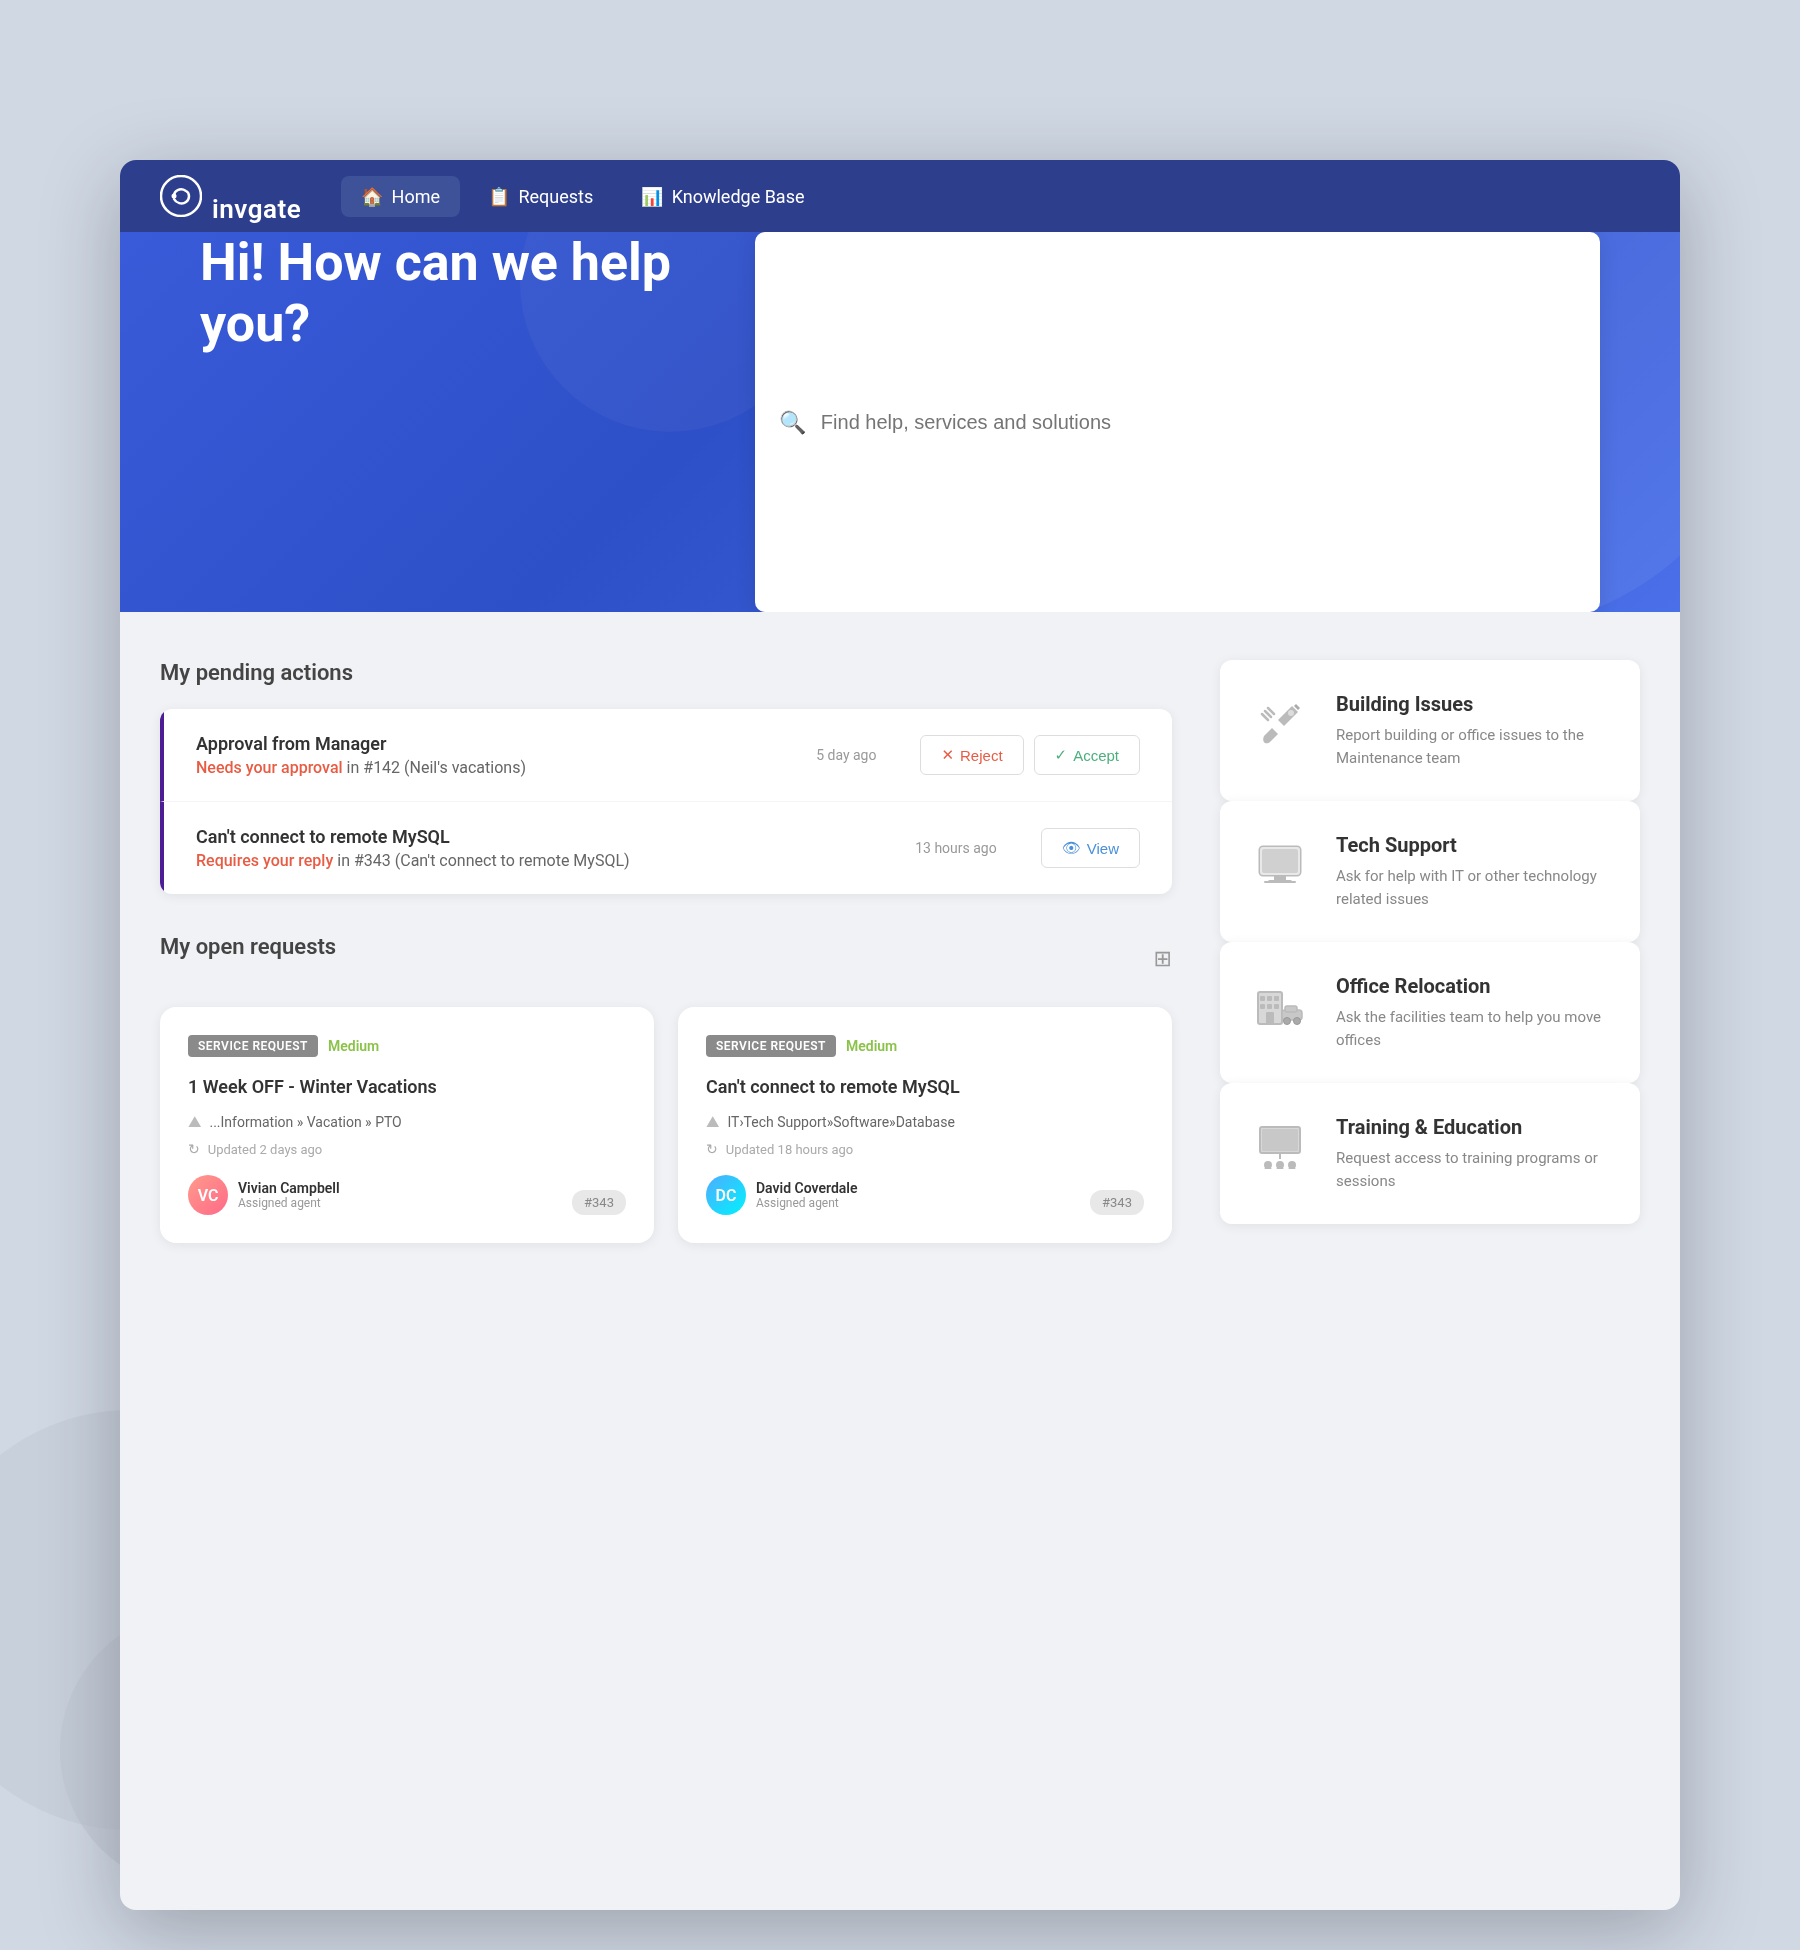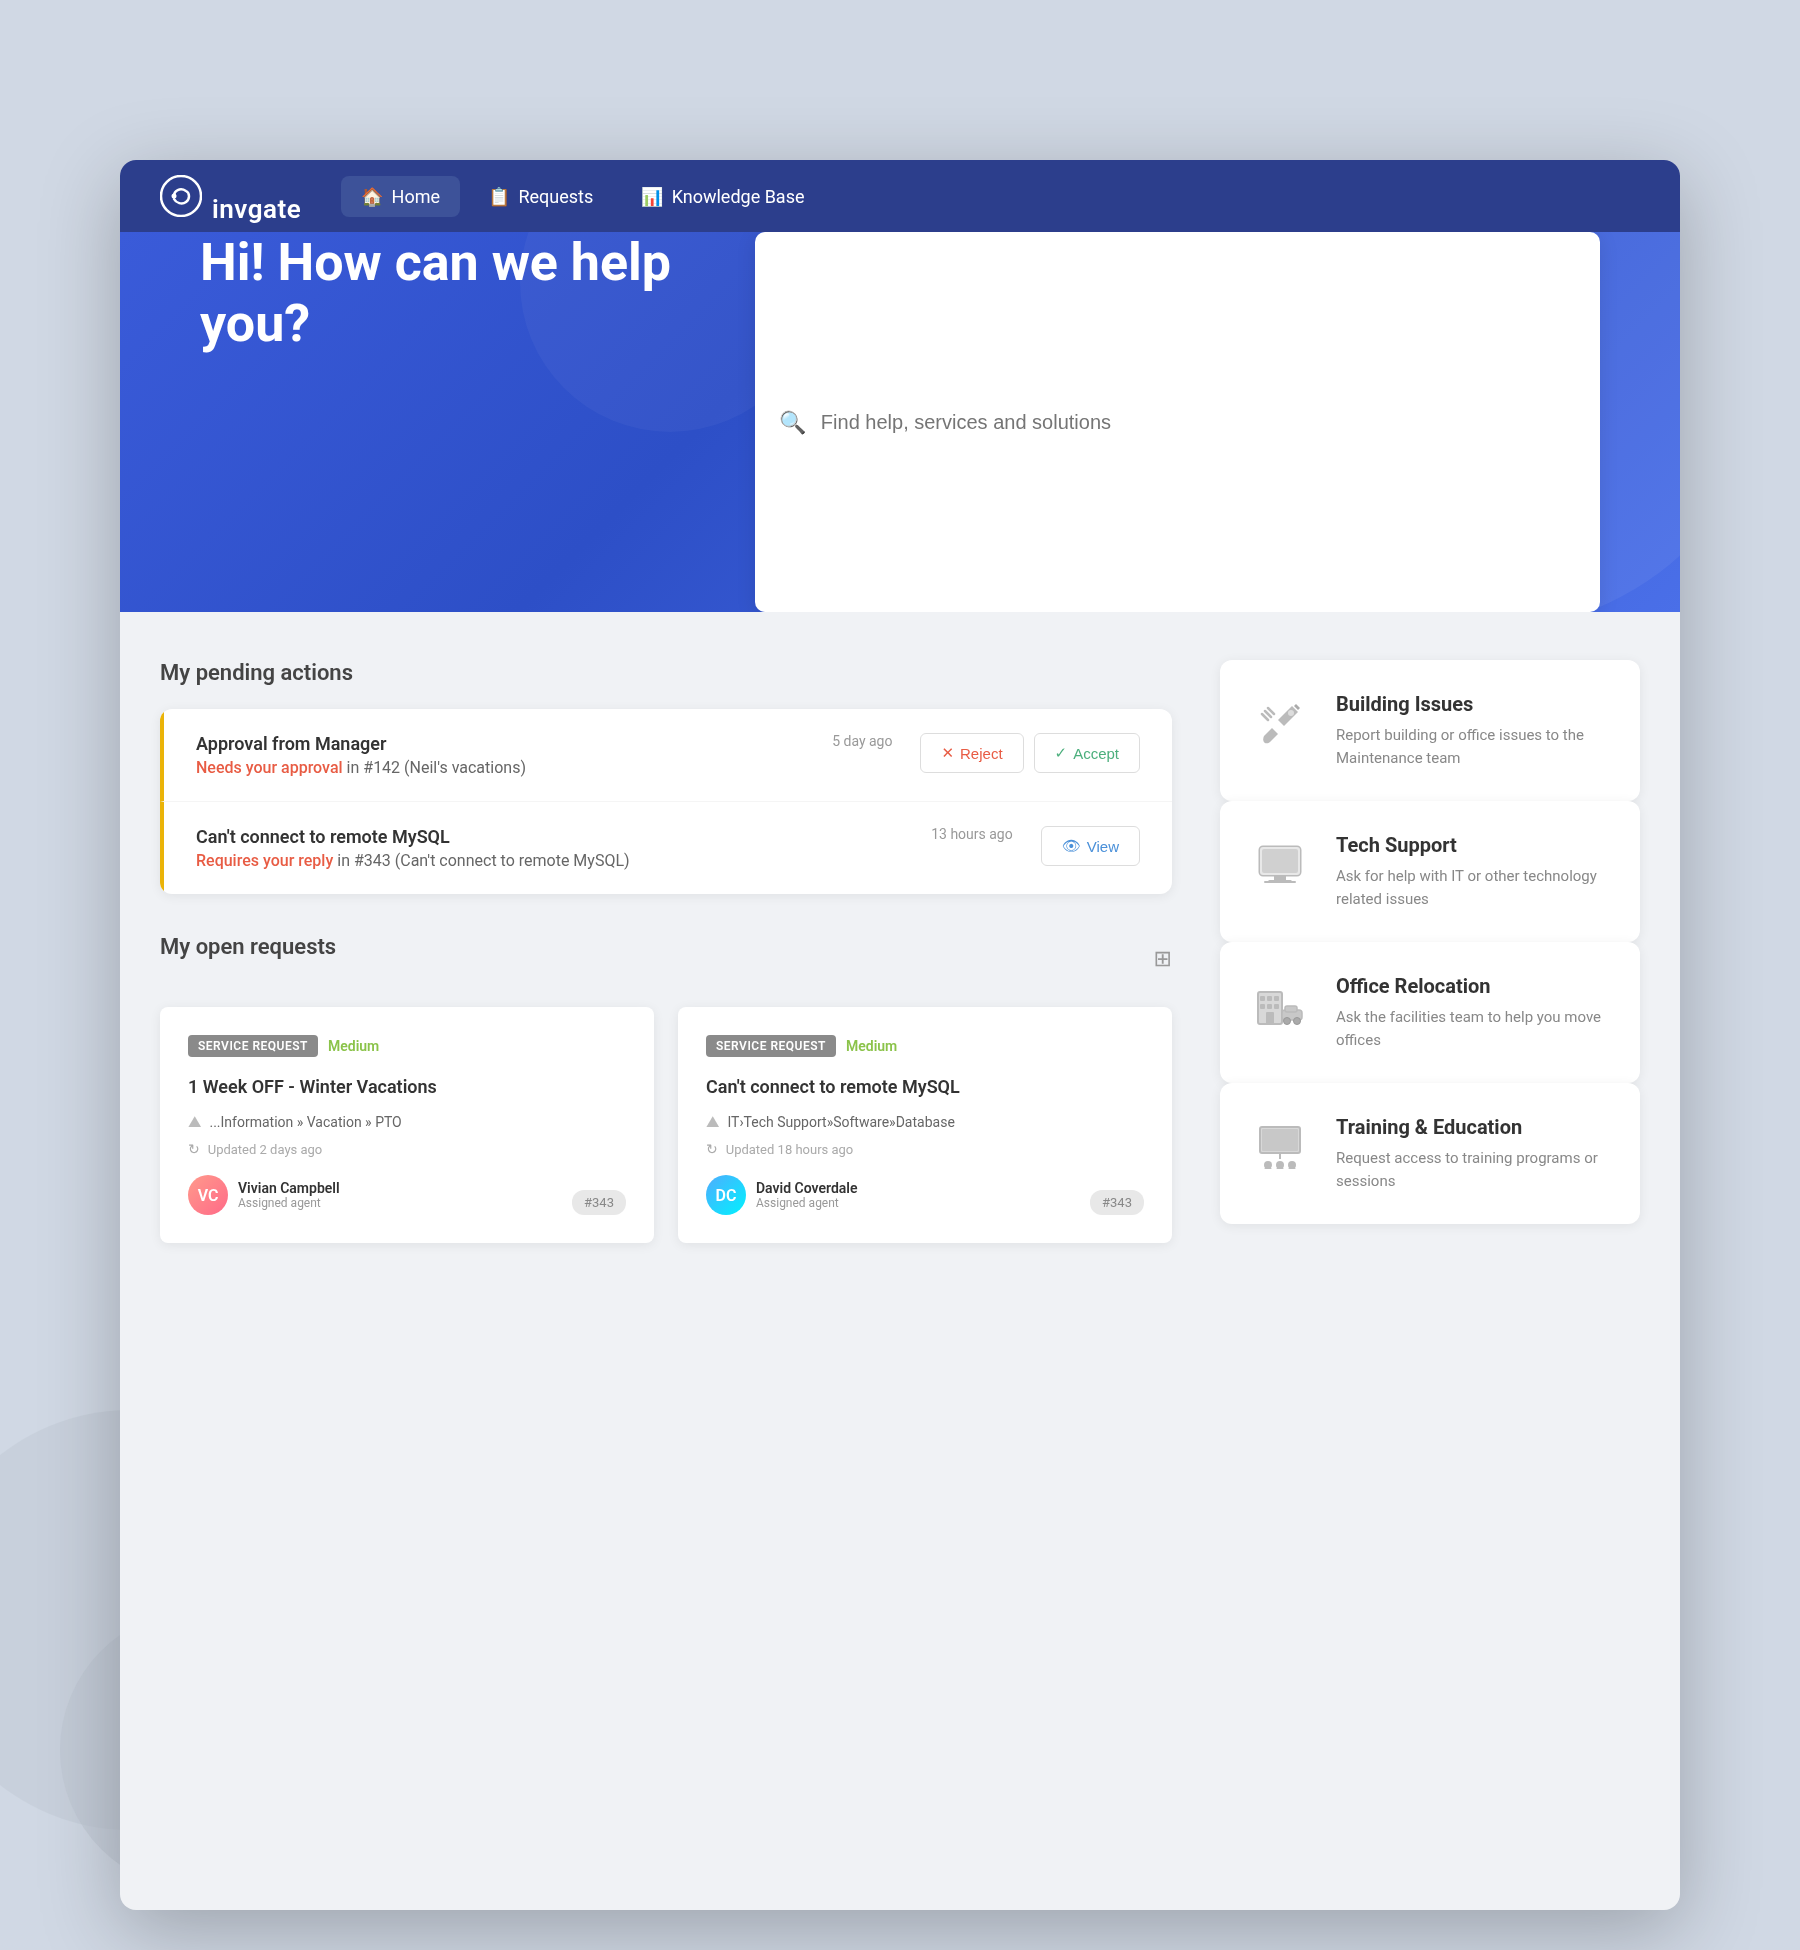--- a/index.html
+++ b/index.html
@@ -194,25 +194,25 @@
     .pending-card {
       background: white;
       border-radius: 12px;
       padding: 0;
       margin-bottom: 40px;
       box-shadow: 0 2px 12px rgba(0,0,0,0.07);
       overflow: hidden;
     }
     .action-item {
       display: flex;
-      align-items: flex-start;
+      align-items: center;
       padding: 24px 32px;
-      border-left: 4px solid #eab308;
+      border-left: 4px solid #4c1d95;
       border-bottom: 1px solid #f5f5f5;
-      gap: 12px;
+      gap: 28px;
     }
     .action-item:last-child {
       border-bottom: none;
     }
     .action-info {
       flex: 1;
     }
     .action-title {
       font-size: 18px;
       font-weight: 600;
@@ -284,21 +284,21 @@
       font-size: 22px;
       cursor: pointer;
     }
     .requests-grid {
       display: grid;
       grid-template-columns: 1fr 1fr;
       gap: 24px;
     }
     .request-card {
       background: white;
-      border-radius: 8px;
+      border-radius: 16px;
       padding: 28px;
       box-shadow: 0 2px 12px rgba(0,0,0,0.07);
     }
     .card-tags {
       display: flex;
       gap: 10px;
       margin-bottom: 18px;
       align-items: center;
     }
     .tag-service {

